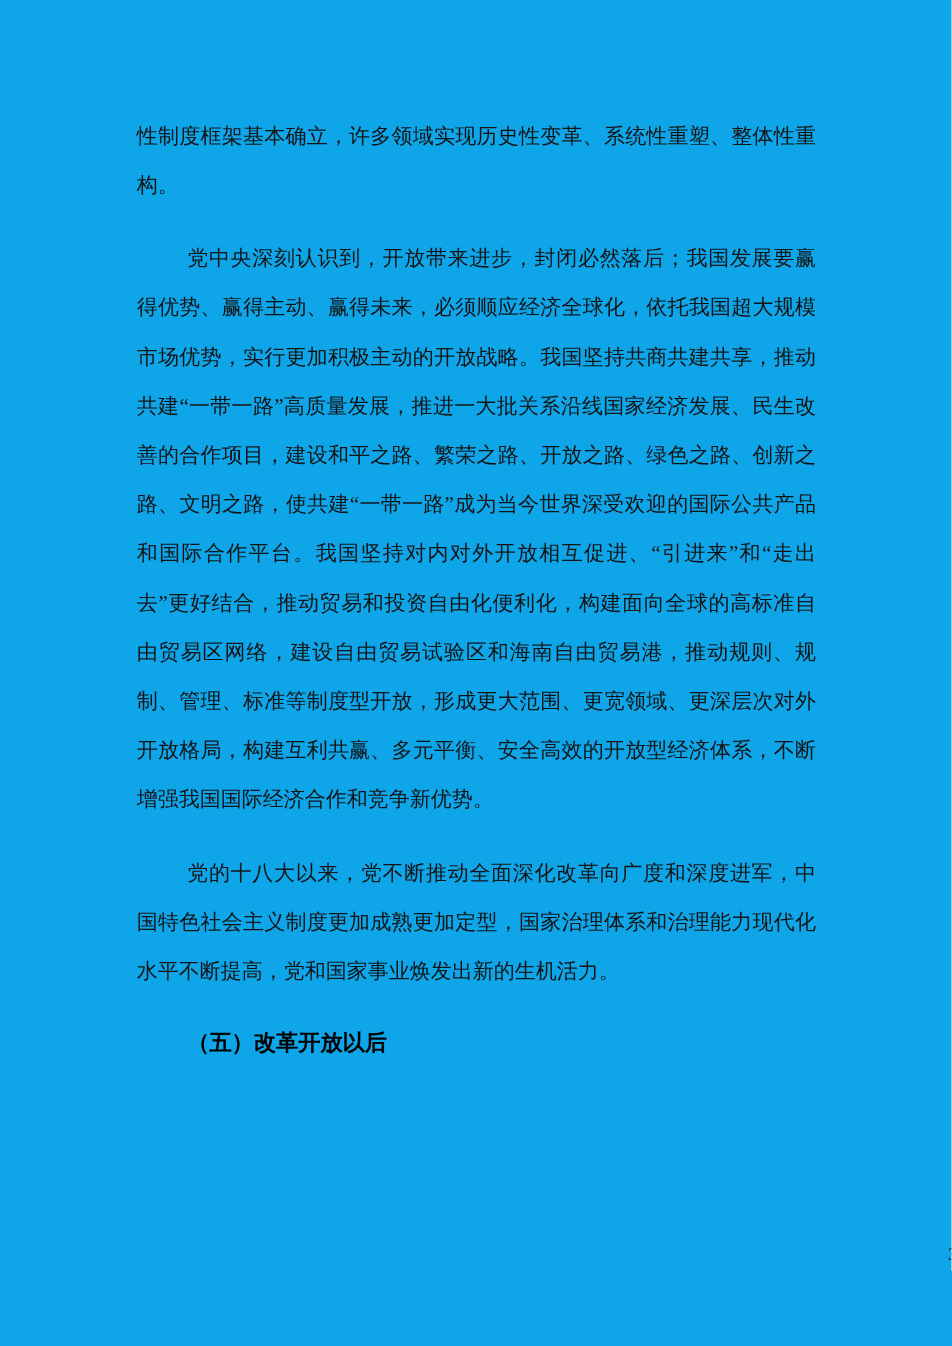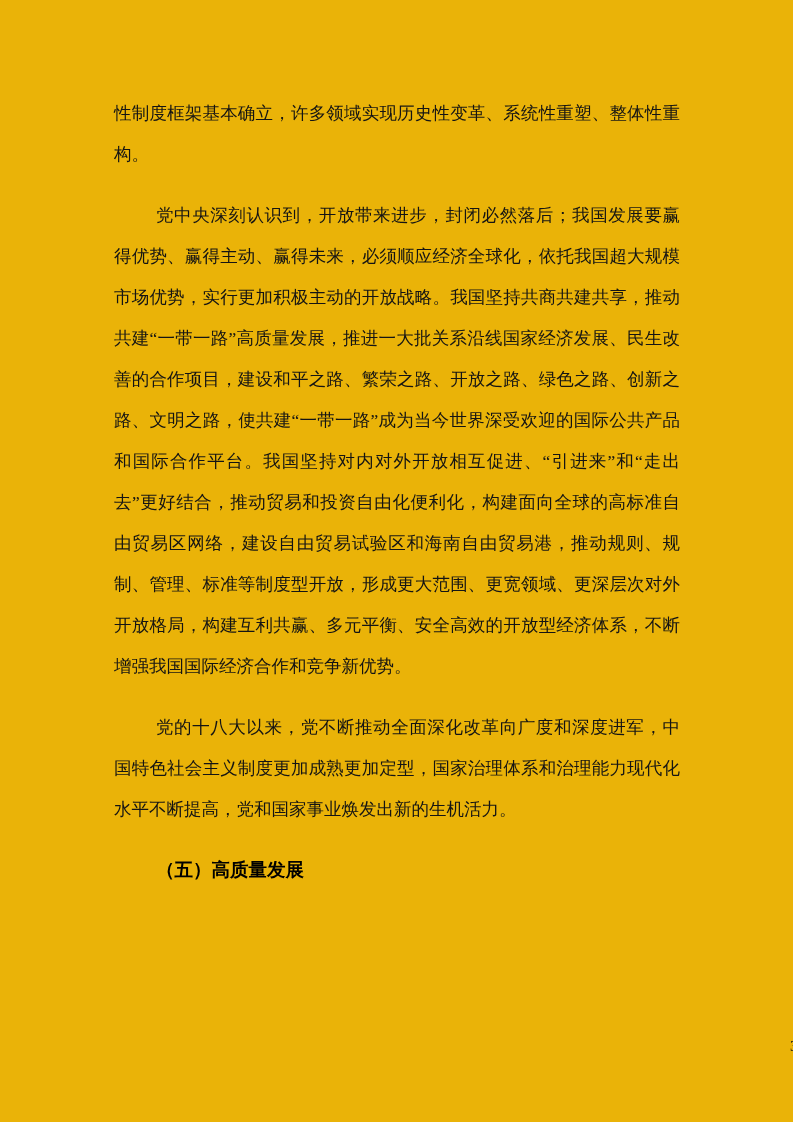--- a/index.html
+++ b/index.html
@@ -4,21 +4,21 @@
 <style>
   html, body {
     margin: 0;
     padding: 0;
     background: #ffffff;
   }
   .page {
     position: relative;
     width: 793px;
     height: 1122px;
-    background: #eab308;
+    background: #0ea5e9;
     overflow: hidden;
     font-family: "Liberation Serif", "DejaVu Serif", serif;
     color: #141414;
   }
   .content {
     position: absolute;
     left: 114px;
     top: 93px;
     width: 566px;
   }
@@ -53,16 +53,16 @@
   }
 </style>
 </head>
 <body>
 
 <div class="page">
   <div class="content">
     <p class="para no-indent">性制度框架基本确立，许多领域实现历史性变革、系统性重塑、整体性重构。</p>
     <p class="para">党中央深刻认识到，开放带来进步，封闭必然落后；我国发展要赢得优势、赢得主动、赢得未来，必须顺应经济全球化，依托我国超大规模市场优势，实行更加积极主动的开放战略。我国坚持共商共建共享，推动共建“一带一路”高质量发展，推进一大批关系沿线国家经济发展、民生改善的合作项目，建设和平之路、繁荣之路、开放之路、绿色之路、创新之路、文明之路，使共建“一带一路”成为当今世界深受欢迎的国际公共产品和国际合作平台。我国坚持对内对外开放相互促进、“引进来”和“走出去”更好结合，推动贸易和投资自由化便利化，构建面向全球的高标准自由贸易区网络，建设自由贸易试验区和海南自由贸易港，推动规则、规制、管理、标准等制度型开放，形成更大范围、更宽领域、更深层次对外开放格局，构建互利共赢、多元平衡、安全高效的开放型经济体系，不断增强我国国际经济合作和竞争新优势。</p>
     <p class="para">党的十八大以来，党不断推动全面深化改革向广度和深度进军，中国特色社会主义制度更加成熟更加定型，国家治理体系和治理能力现代化水平不断提高，党和国家事业焕发出新的生机活力。</p>
-    <h3 class="heading">（五）高质量发展</h3>
+    <h3 class="heading">（五）改革开放以后</h3>
   </div>
   <div class="page-number">30</div>
 </div>
 
 </body></html>

